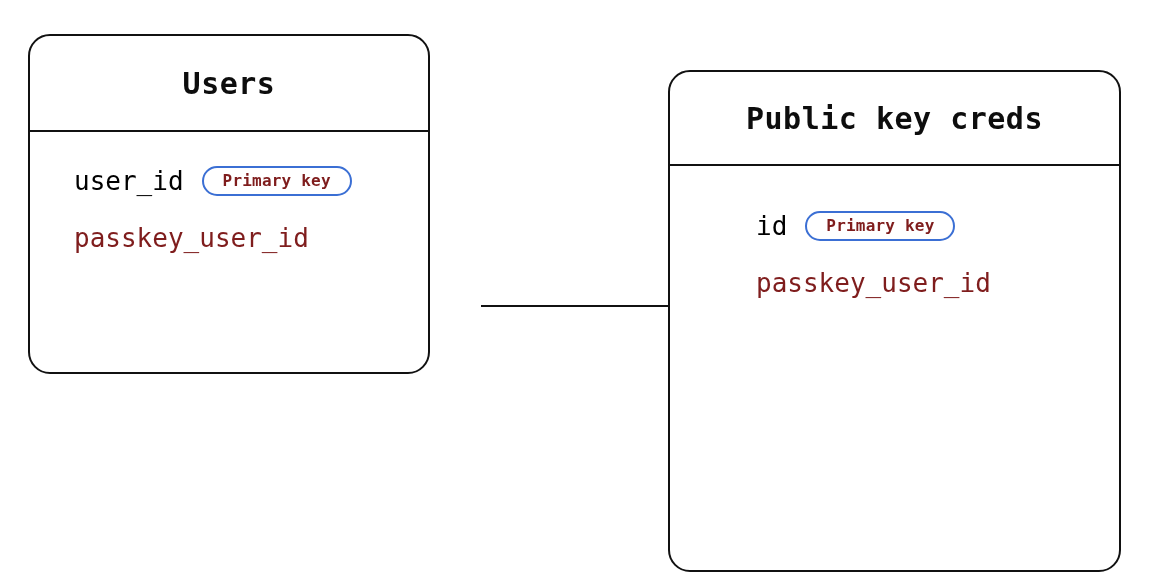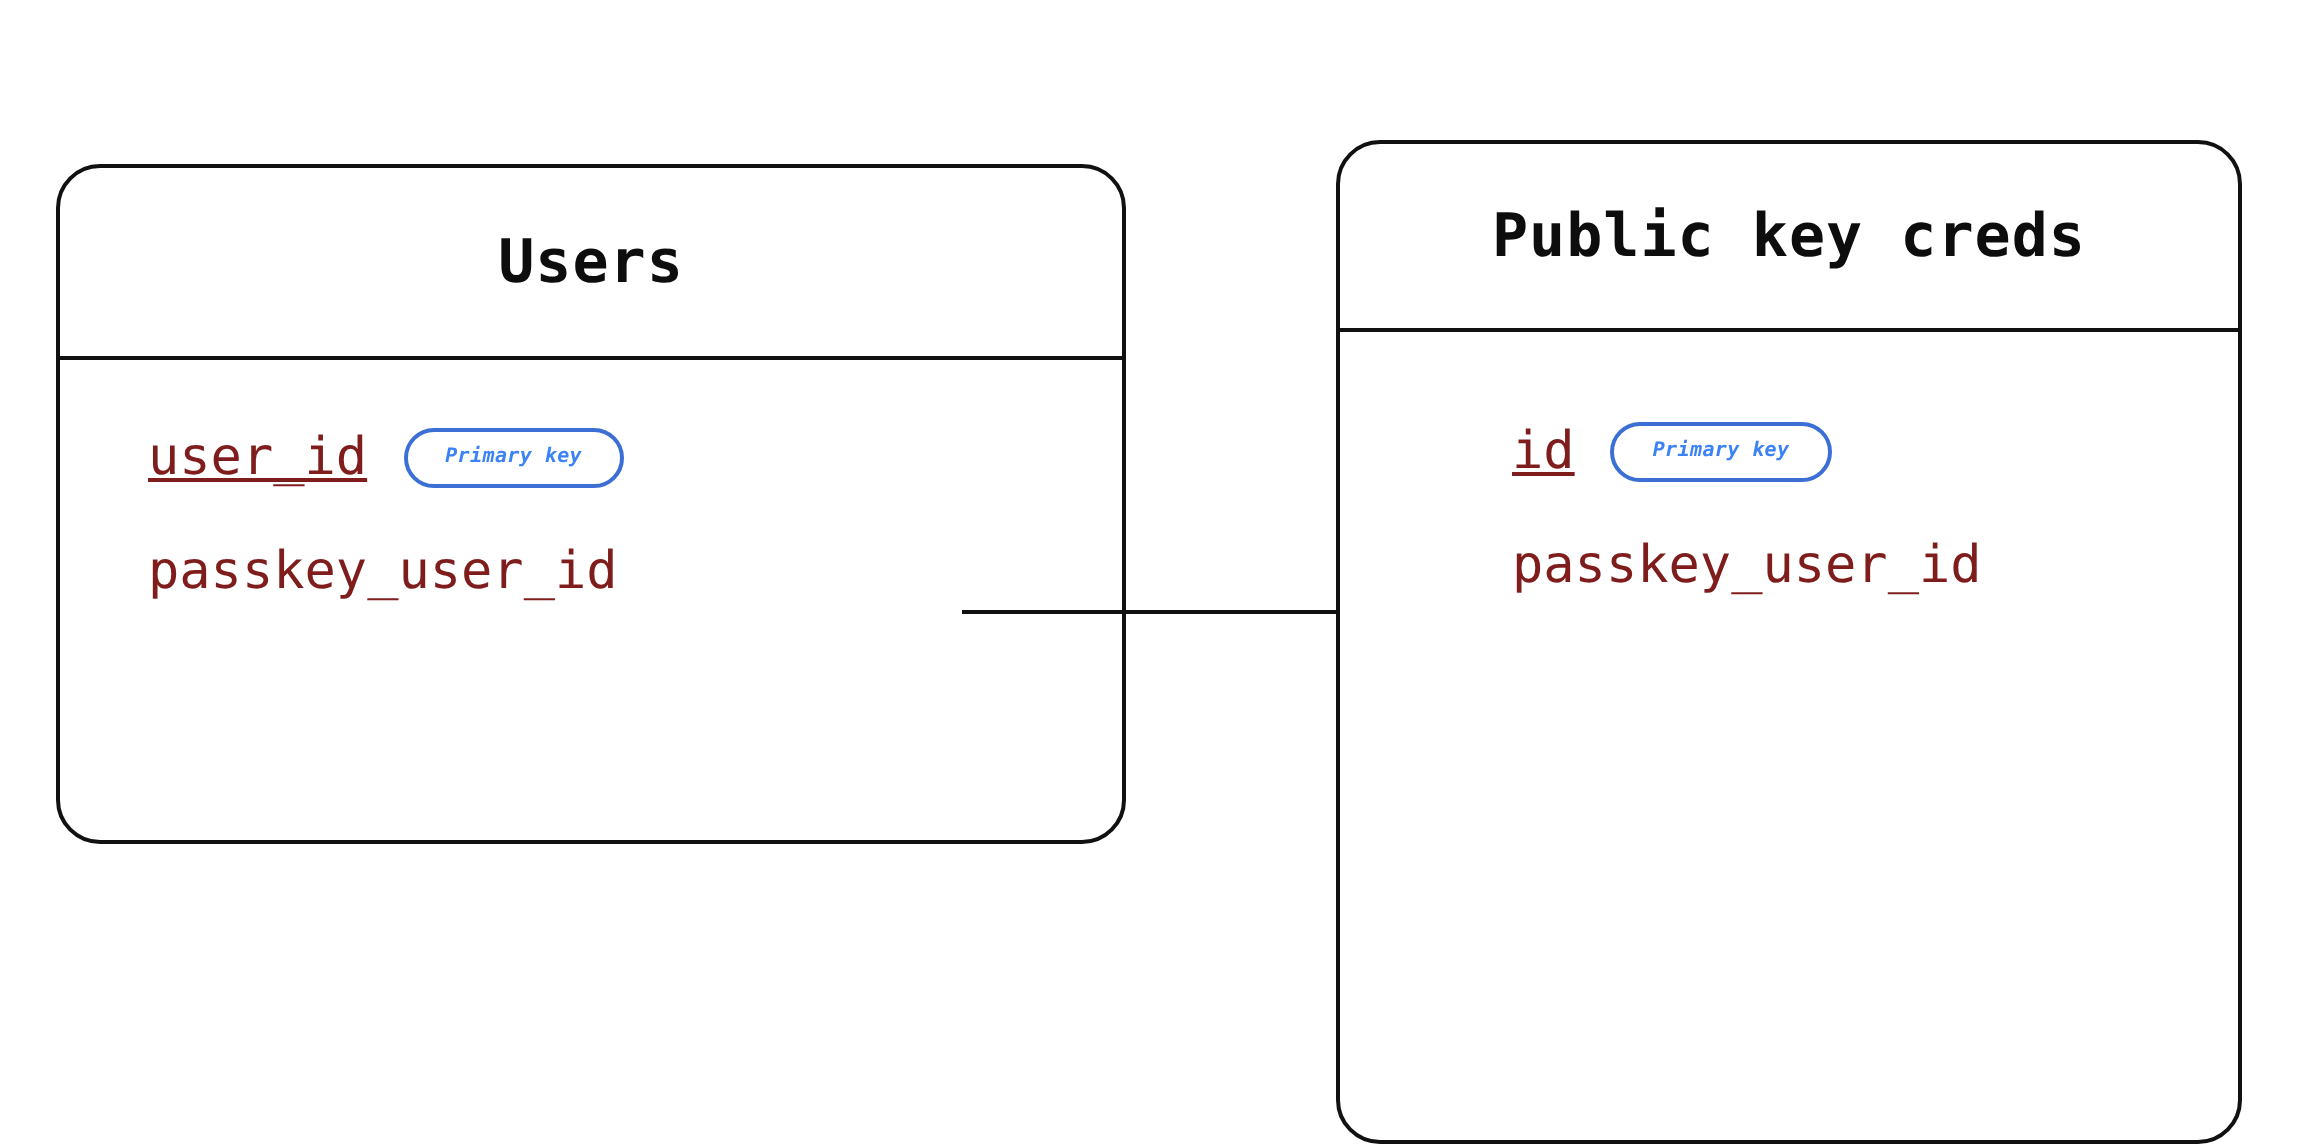--- a/index.html
+++ b/index.html
@@ -64,59 +64,58 @@
     padding-left: 44px;
     box-sizing: border-box;
   }
   .field-name {
     font-family: "DejaVu Sans Mono", "Liberation Mono", monospace;
     font-size: 26px;
     line-height: 1;
     color: #111111;
     white-space: nowrap;
   }
-  .field-name.pk    { color: #7f1d1d; text-decoration: underline; }
+  .field-name.pk    { color: #000000; }
   .field-name.fk    { color: #7f1d1d; }
   .field-name.plain { color: #111111; }
 
   
   .badge {
     margin-left: 18px;
     display: inline-flex;
     align-items: center;
     justify-content: center;
     height: 30px;
     padding: 0 19px;
     border: 2px solid #3b6fd4;
     border-radius: 999px;
     box-sizing: border-box;
     background: transparent;
   }
   .badge-label {
     font-family: "DejaVu Sans Mono", "Liberation Mono", monospace;
     font-weight: bold;
-    font-size: 10px;
+    font-size: 16px;
     letter-spacing: 0.2px;
-    color: #3b82f6;
+    color: #7f1d1d;
     white-space: nowrap;
     line-height: 1;
-    font-style: italic;
   }
 
   
   .connector {
     position: absolute;
     background: #111111;
   }
 </style>
 </head>
 <body>
 
 <div id="canvas">
-    <div class="entity" style="left: 28px; top: 34px; width: 535px; height: 340px; margin-top: 48px;">
+    <div class="entity" style="left: 28px; top: 34px; width: 402px; height: 340px;">
       <div class="entity-header" style="height: 96px;">
         <div class="entity-title">Users</div>
       </div>
       <div class="entity-fields" style="top: 116px;">
         <div class="field-row">
           <span class="field-name pk">user_id</span>
           <span class="badge">
             <span class="badge-label">Primary key</span>
           </span>
         </div>

